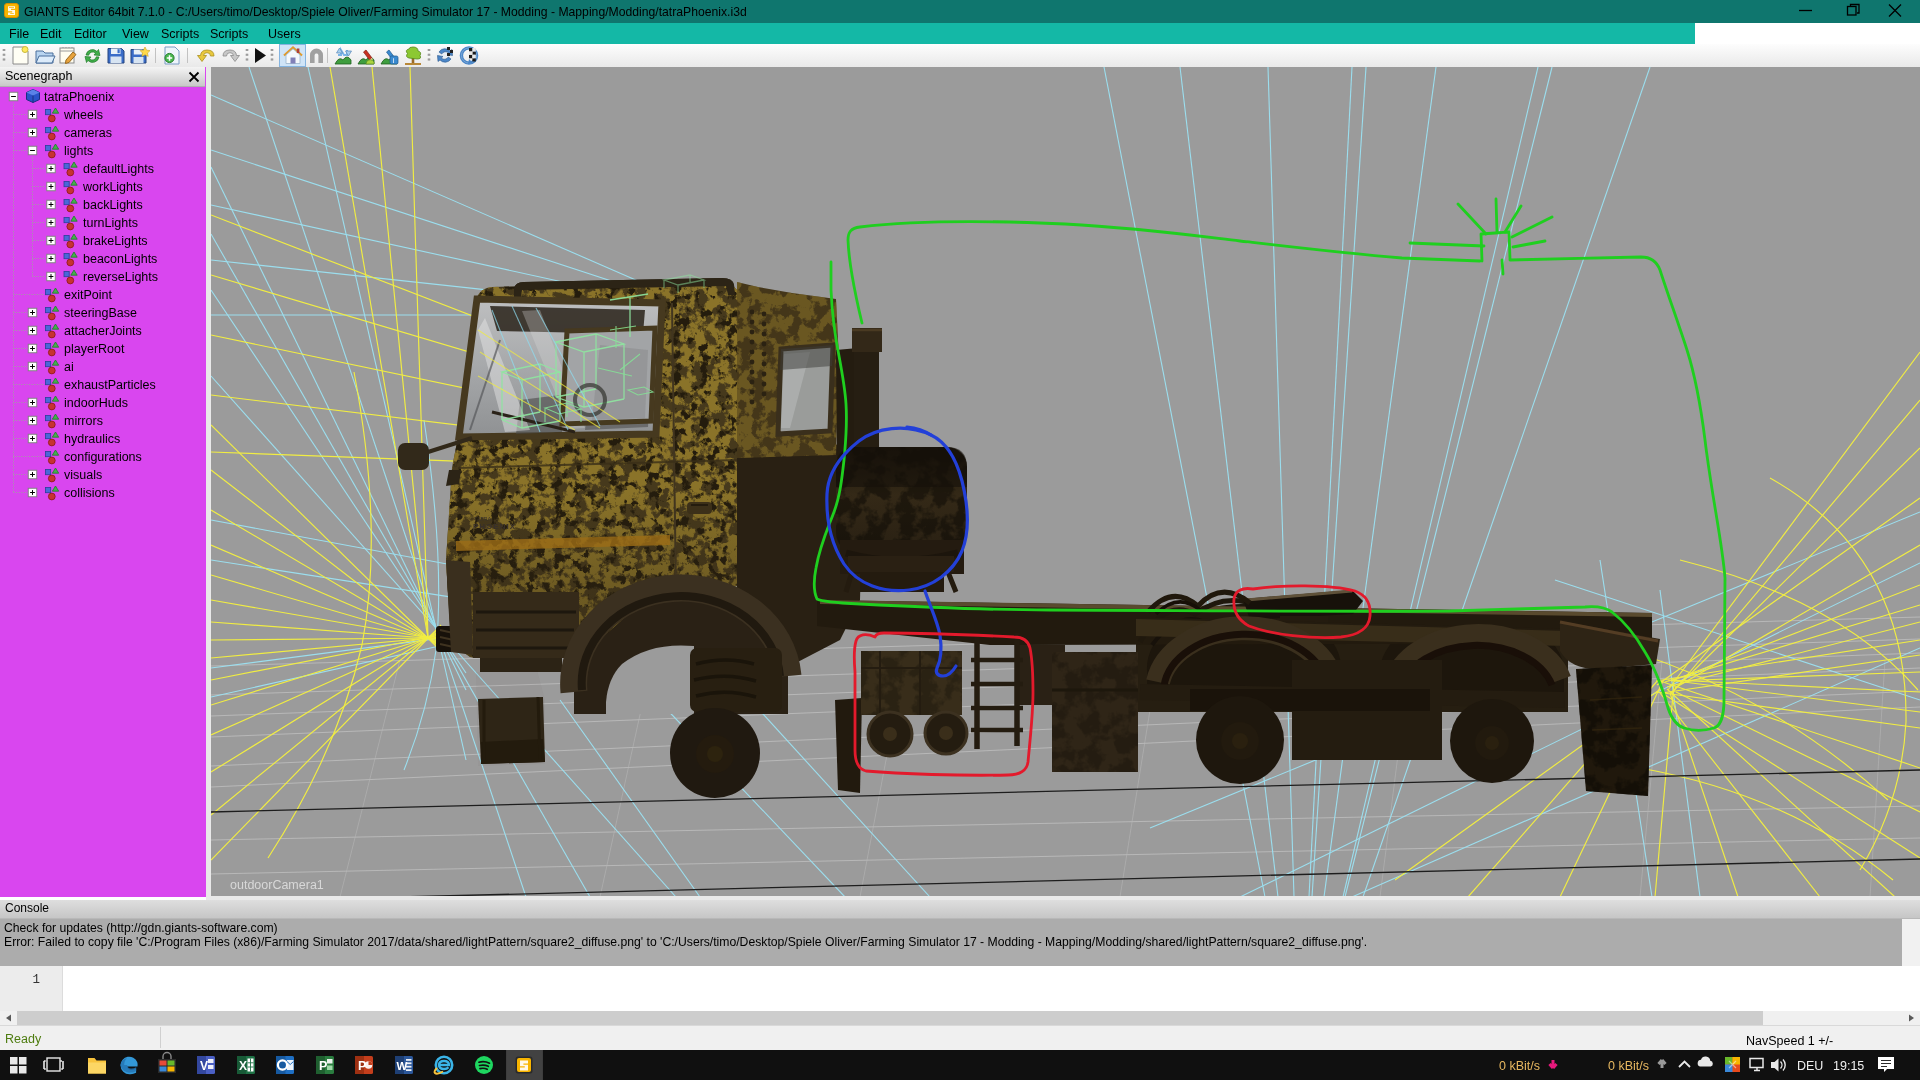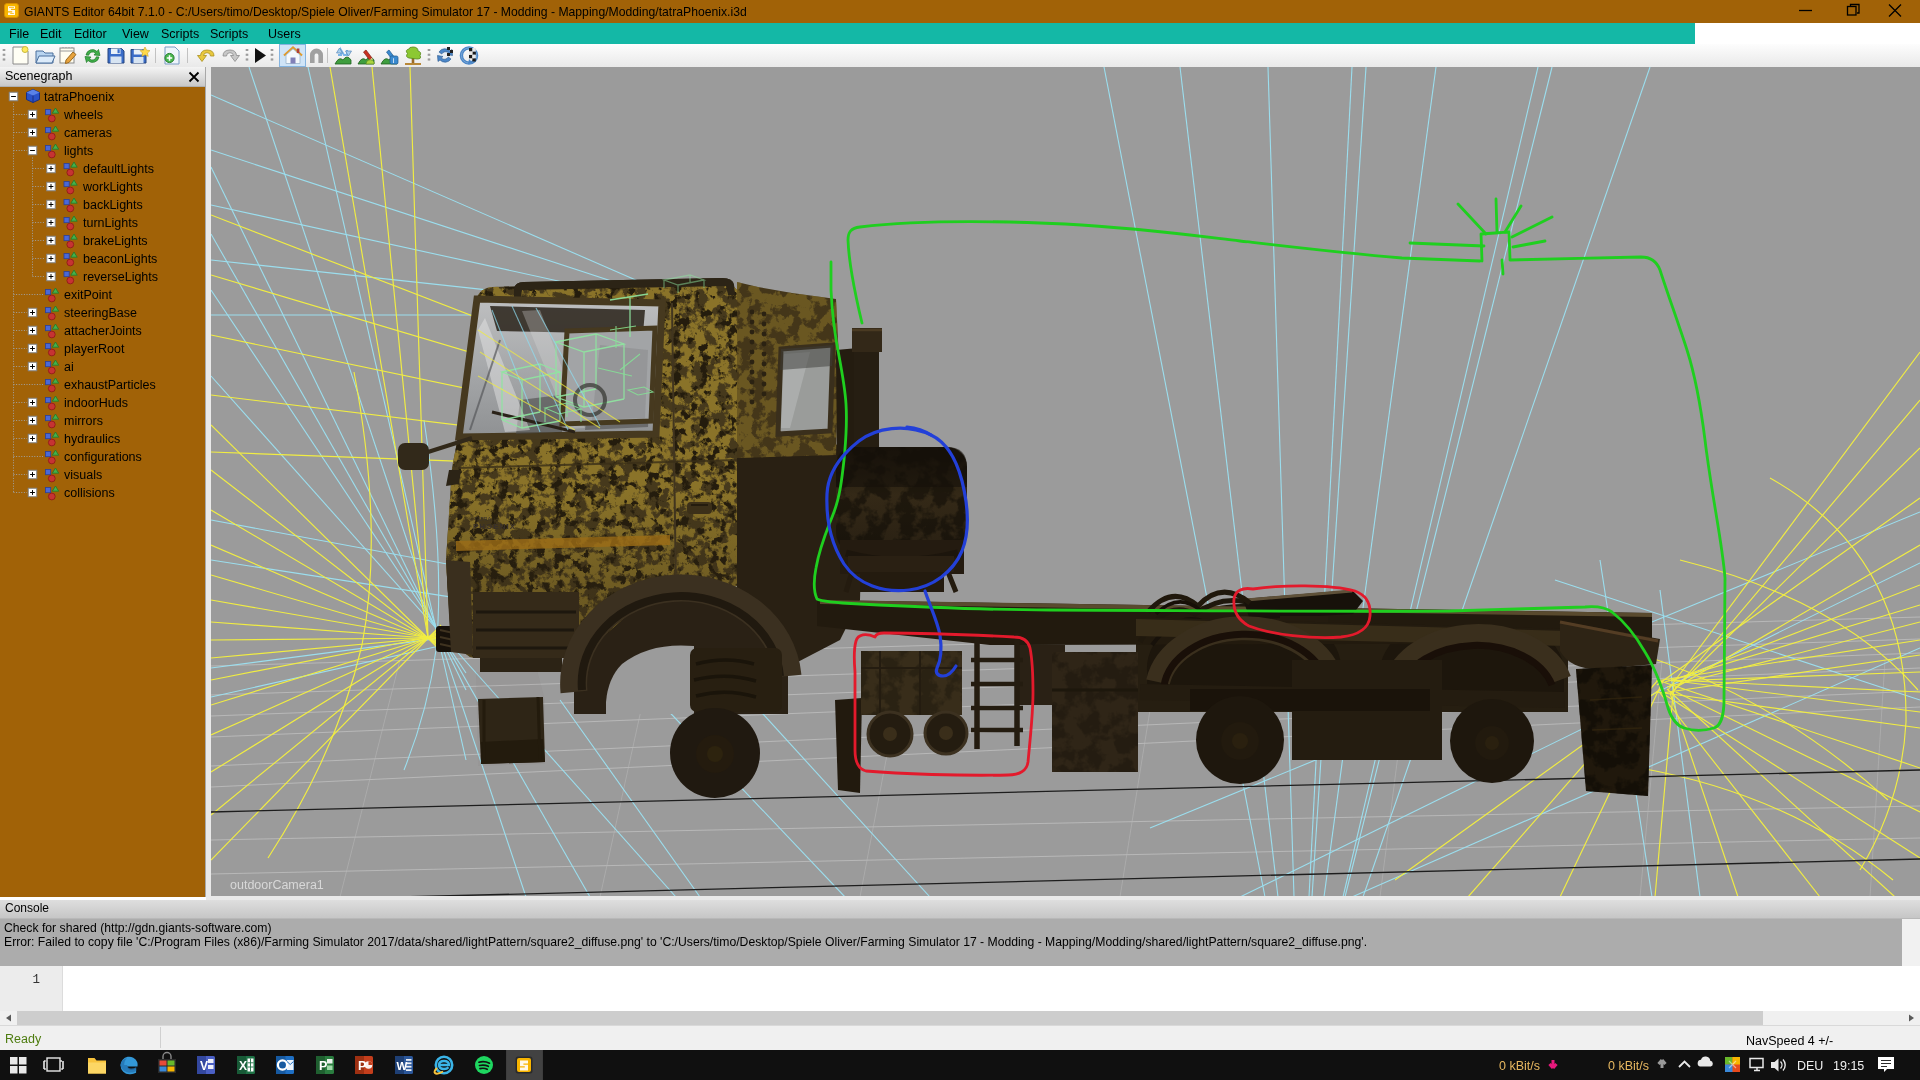--- a/index.html
+++ b/index.html
@@ -1,24 +1,24 @@
 <!DOCTYPE html>
 <html><head>
 <meta charset="utf-8">
 <style>
   html,body{margin:0;padding:0;width:1920px;height:1080px;overflow:hidden;
     font-family:"Liberation Sans",sans-serif;background:#fff;}
   .abs{position:absolute;}
-  #titlebar{left:0;top:0;width:1920px;height:23px;background:#a16207;}
+  #titlebar{left:0;top:0;width:1920px;height:23px;background:#0f766e;}
   #titletext{left:24px;top:4.5px;font-size:12.2px;color:#000;white-space:nowrap;}
   #menubar{left:0;top:23px;width:1695px;height:21px;background:#14b8a6;}
   .mi{position:absolute;top:4px;font-size:12.5px;color:#000;}
   #toolbar{left:0;top:44px;width:1920px;height:23px;
     background:linear-gradient(#fdfdfd,#e9e9e9);border-bottom:1px solid #cfcfcf;}
-  #sgpanel{left:0;top:67px;width:205px;height:830px;background:#a16207;border-right:1px solid #a8a8a8;}
+  #sgpanel{left:0;top:67px;width:205px;height:830px;background:#d946ef;border-right:1px solid #a8a8a8;padding-left:16px;}
   #sgtitle{left:0;top:0;width:205px;height:19px;
     background:linear-gradient(#f4f4f4,#c8c8c8);border-bottom:1px solid #b0b0b0;}
   #sgtitle span{position:absolute;left:5px;top:2px;font-size:12.5px;color:#000;}
   #vsep{left:206px;top:67px;width:5px;height:830px;background:#e9e9e9;}
   #viewport{left:211px;top:67px;width:1709px;height:830px;background:#9b9b9b;}
   #vbotsep{left:206px;top:896px;width:1714px;height:4px;background:#e9e9e9;}
   #consoletitle{left:0;top:900px;width:1920px;height:18px;
     background:linear-gradient(#dedede,#c6c6c6);border-bottom:1px solid #b8b8b8;}
   #consoletitle span{position:absolute;left:5px;top:1px;font-size:12px;color:#000;}
   #consolelog{left:0;top:919px;width:1902px;height:47px;background:#acacac;}
@@ -656,21 +656,21 @@
  </g>
 </g>
 
 <text x="230" y="889" font-size="12.5" fill="#d8d8d8" font-family="Liberation Sans">outdoorCamera1</text>
 </svg>
 <div class="abs" id="vbotsep"></div>
 <div class="abs" id="consoletitle">
     <span>Console</span>
   </div>
 <div class="abs" id="consolelog">
-  <div class="clog" style="top:2px">Check for shared (http://gdn.giants-software.com)</div>
+  <div class="clog" style="top:2px">Check for updates (http://gdn.giants-software.com)</div>
   <div class="clog" style="top:16px">Error: Failed to copy file 'C:/Program Files (x86)/Farming Simulator 2017/data/shared/lightPattern/square2_diffuse.png' to 'C:/Users/timo/Desktop/Spiele Oliver/Farming Simulator 17 - Modding - Mapping/Modding/shared/lightPattern/square2_diffuse.png'.</div>
 </div>
 <svg class="abs" style="left:1902px;top:919px" width="18" height="47" viewBox="0 0 18 47">
   <rect width="18" height="47" fill="#f1f1f1"></rect>
   <path d="M5,9.5 l4,-4.5 l4,4.5 z" fill="#5a5a5a"></path>
   <path d="M5,37.5 l4,4.5 l4,-4.5 z" fill="#5a5a5a"></path>
   <rect x="1" y="14" width="16" height="19" fill="#c2c2c2"></rect>
 </svg>
 <svg class="abs" style="left:0px;top:1011px" width="1920" height="14" viewBox="0 0 1920 14">
   <rect width="1920" height="14" fill="#f0f0f0"></rect>
@@ -678,21 +678,21 @@
   <path d="M11,3.5 l-5,3.5 l5,3.5 z" fill="#5a5a5a"></path>
   <path d="M1909,3.5 l5,3.5 l-5,3.5 z" fill="#5a5a5a"></path>
 </svg>
 <div class="abs" id="cvscroll"></div>
 <div class="abs" id="editor"></div>
 <div class="abs" id="gutter"></div>
 <div id="lineno">1</div>
 
 <div class="abs" id="statusbar">
   <span class="r">Ready</span>
-  <span class="n">NavSpeed 4 +/-</span>
+  <span class="n">NavSpeed 1 +/-</span>
 </div>
 <div id="statussep"></div>
 
 <div class="abs" id="taskbar">
 <svg class="abs" style="left:0;top:0" width="1920" height="30" viewBox="0 0 1920 30">
 
   <g fill="#e8e8e8">
         <rect x="10" y="7" width="7.5" height="7.5"></rect>
         <rect x="19" y="7" width="7.5" height="7.5"></rect>
         <rect x="10" y="16" width="7.5" height="7.5"></rect>

